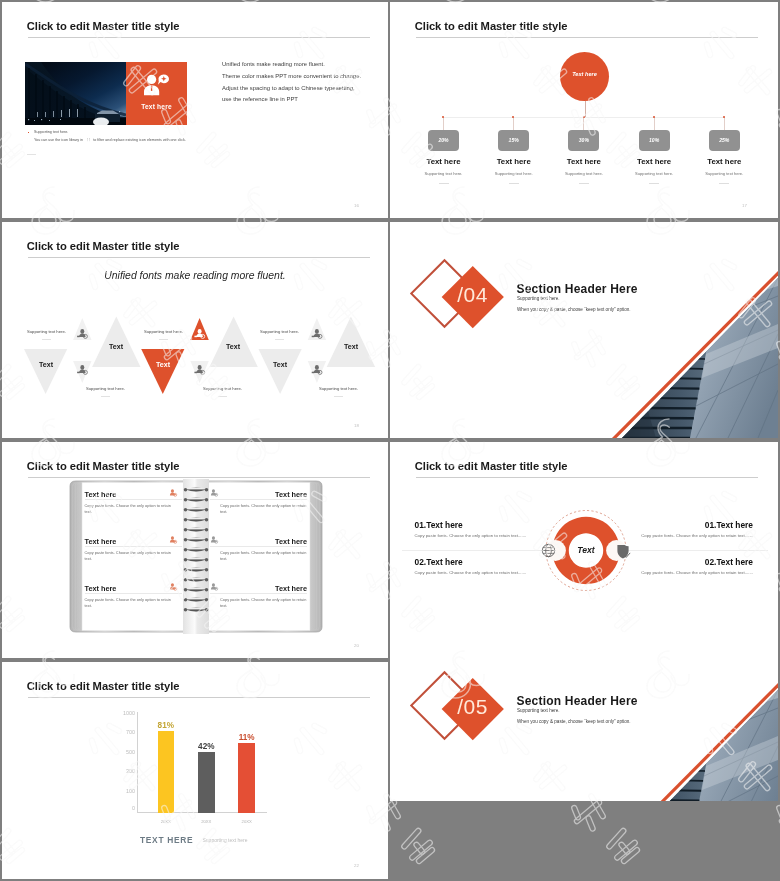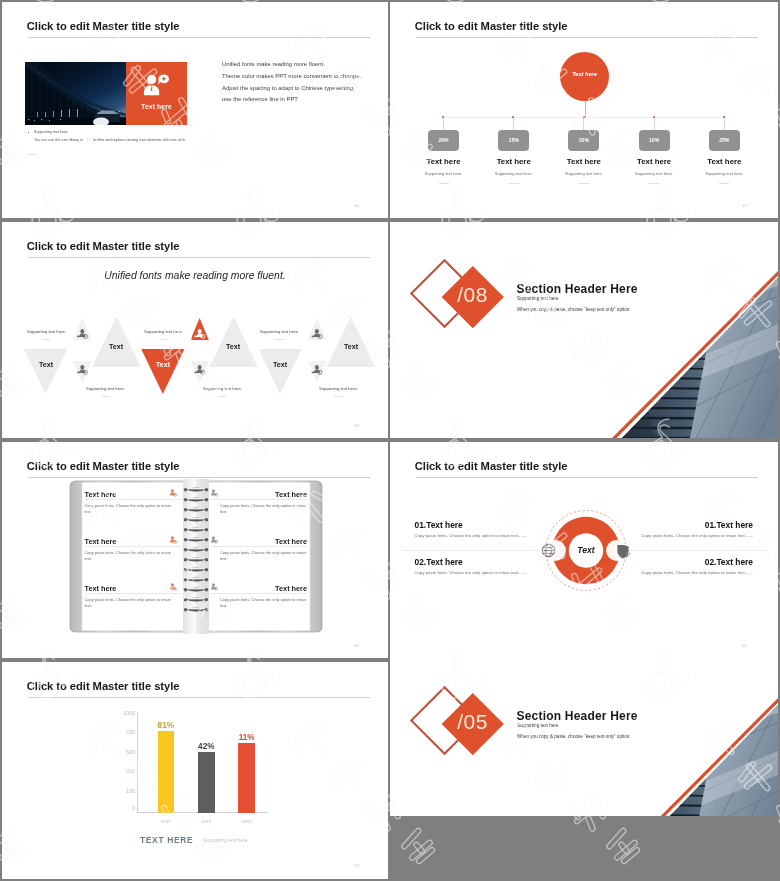--- a/index.html
+++ b/index.html
@@ -7,21 +7,21 @@
   body{width:780px;height:881px;background:#fff;font-family:"Liberation Sans",sans-serif;overflow:hidden;}
   .sheet{position:relative;width:780px;height:881px;background:#7f7f7f;}
   .slide{position:absolute;background:#fff;overflow:hidden;}
   .s1{left:2px;  top:2px;   width:386px;height:216px;}
   .s2{left:390px;top:2px;   width:388px;height:216px;}
   .s3{left:2px;  top:222px; width:386px;height:216px;}
   .s4{left:390px;top:222px; width:388px;height:216px;}
   .s5{left:2px;  top:442px; width:386px;height:216px;}
   .s6{left:390px;top:442px; width:388px;height:216px;}
   .s7{left:2px;  top:662px; width:386px;height:217px;}
-  .s8{left:390px;top:649px; width:388px;height:167px;}
+  .s8{left:390px;top:634px; width:388px;height:167px;}
 
   
   .title{position:absolute;left:24.8px;top:17.5px;font-size:11.2px;font-weight:bold;color:#1a1a1a;letter-spacing:-0.05px;white-space:nowrap;line-height:12px;}
   .titlerule{position:absolute;left:26px;top:34.5px;height:1px;background:#cdcdcd;}
   .pgnum{position:absolute;font-size:4.4px;color:#c0c0c0;}
 
   
   .wm{position:absolute;left:0;top:0;width:780px;height:881px;pointer-events:none;z-index:50;}
 
   
@@ -385,21 +385,21 @@
           <line x1="320.1" y1="66.0" x2="328.1" y2="67.9" stroke-width="1.01"></line>
           <line x1="326.0" y1="56.0" x2="330.0" y2="58.0" stroke-width="0.90"></line>
         </g>
         <polygon points="232,216 266,216 254,176" fill="#1d2b38" opacity="0.4"></polygon>
       </g>
       <polygon points="388,49 388,53.5 226.5,216 222,216" fill="#d9502e"></polygon>
     </svg>
 
     <div class="sh-diamond-outline"></div>
     <div class="sh-diamond-fill"></div>
-    <div class="sh-num">/08</div>
+    <div class="sh-num">/04</div>
     <div class="sh-h">Section Header Here</div>
     <div class="sh-s">Supporting text here.</div>
     <div class="sh-n">When you copy &amp; paste, choose “keep text only” option.</div>
   </div>
 
   <div class="slide s5">
     <div class="title">Click to edit Master title style</div>
     <div class="titlerule" style="width:342px"></div>
 
     <svg class="nb" width="262" height="155" viewBox="0 0 262 155">

